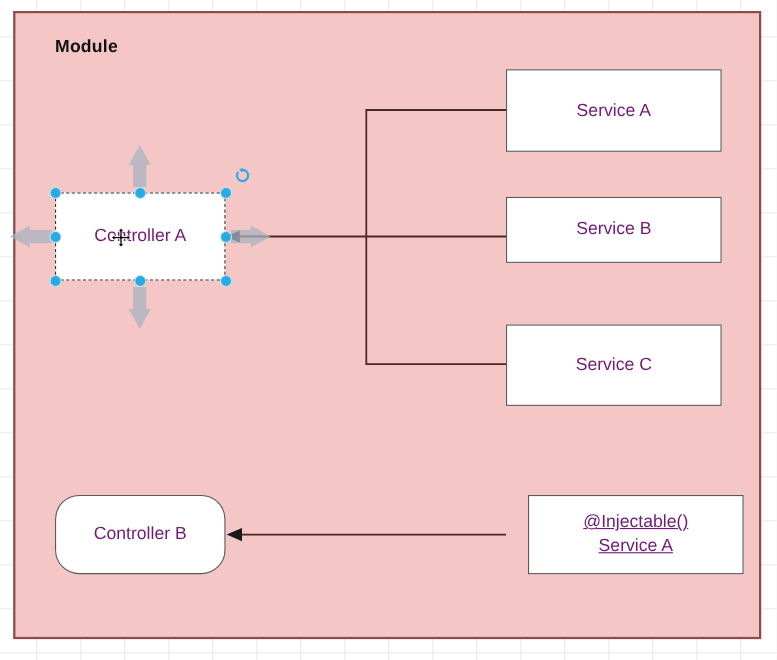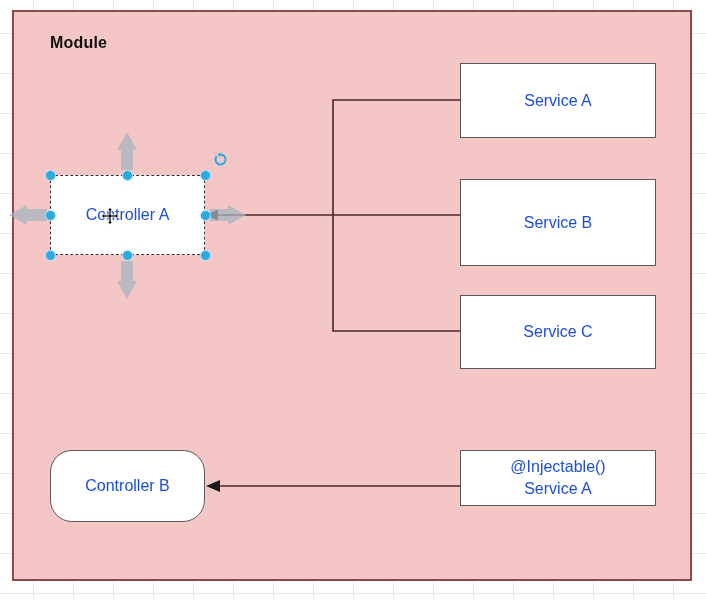--- a/index.html
+++ b/index.html
@@ -44,28 +44,28 @@
   .node {
     position: absolute;
     background: #ffffff;
     border: 1.5px solid #595959;
     box-sizing: border-box;
     display: flex;
     align-items: center;
     justify-content: center;
     text-align: center;
     font-size: 16px;
-    color: #1d4ed8;
+    color: #701a75;
     line-height: 1.35;
   }
   #svc-a  { left: 460px; top: 63px;  width: 196px; height: 75px; }
-  #svc-b  { left: 460px; top: 179px; width: 196px; height: 87px; }
+  #svc-b  { left: 460px; top: 179px; width: 196px; height: 60px; }
   #svc-c  { left: 460px; top: 295px; width: 196px; height: 74px; }
   #ctrl-b { left: 50px;  top: 450px; width: 155px; height: 72px; border-radius: 22px; }
-  #inj-a  { left: 460px; top: 450px; width: 196px; height: 56px; }
+  #inj-a  { left: 480px; top: 450px; width: 196px; height: 72px; text-decoration: underline; }
   #ctrl-a-box {
     left: 50px; top: 175px; width: 155px; height: 80px;
     border: none;
   }
   .node-line { display: block; }
   #connectors {
     position: absolute;
     left: 0; top: 0;
     width: 706px;
     height: 600px;

